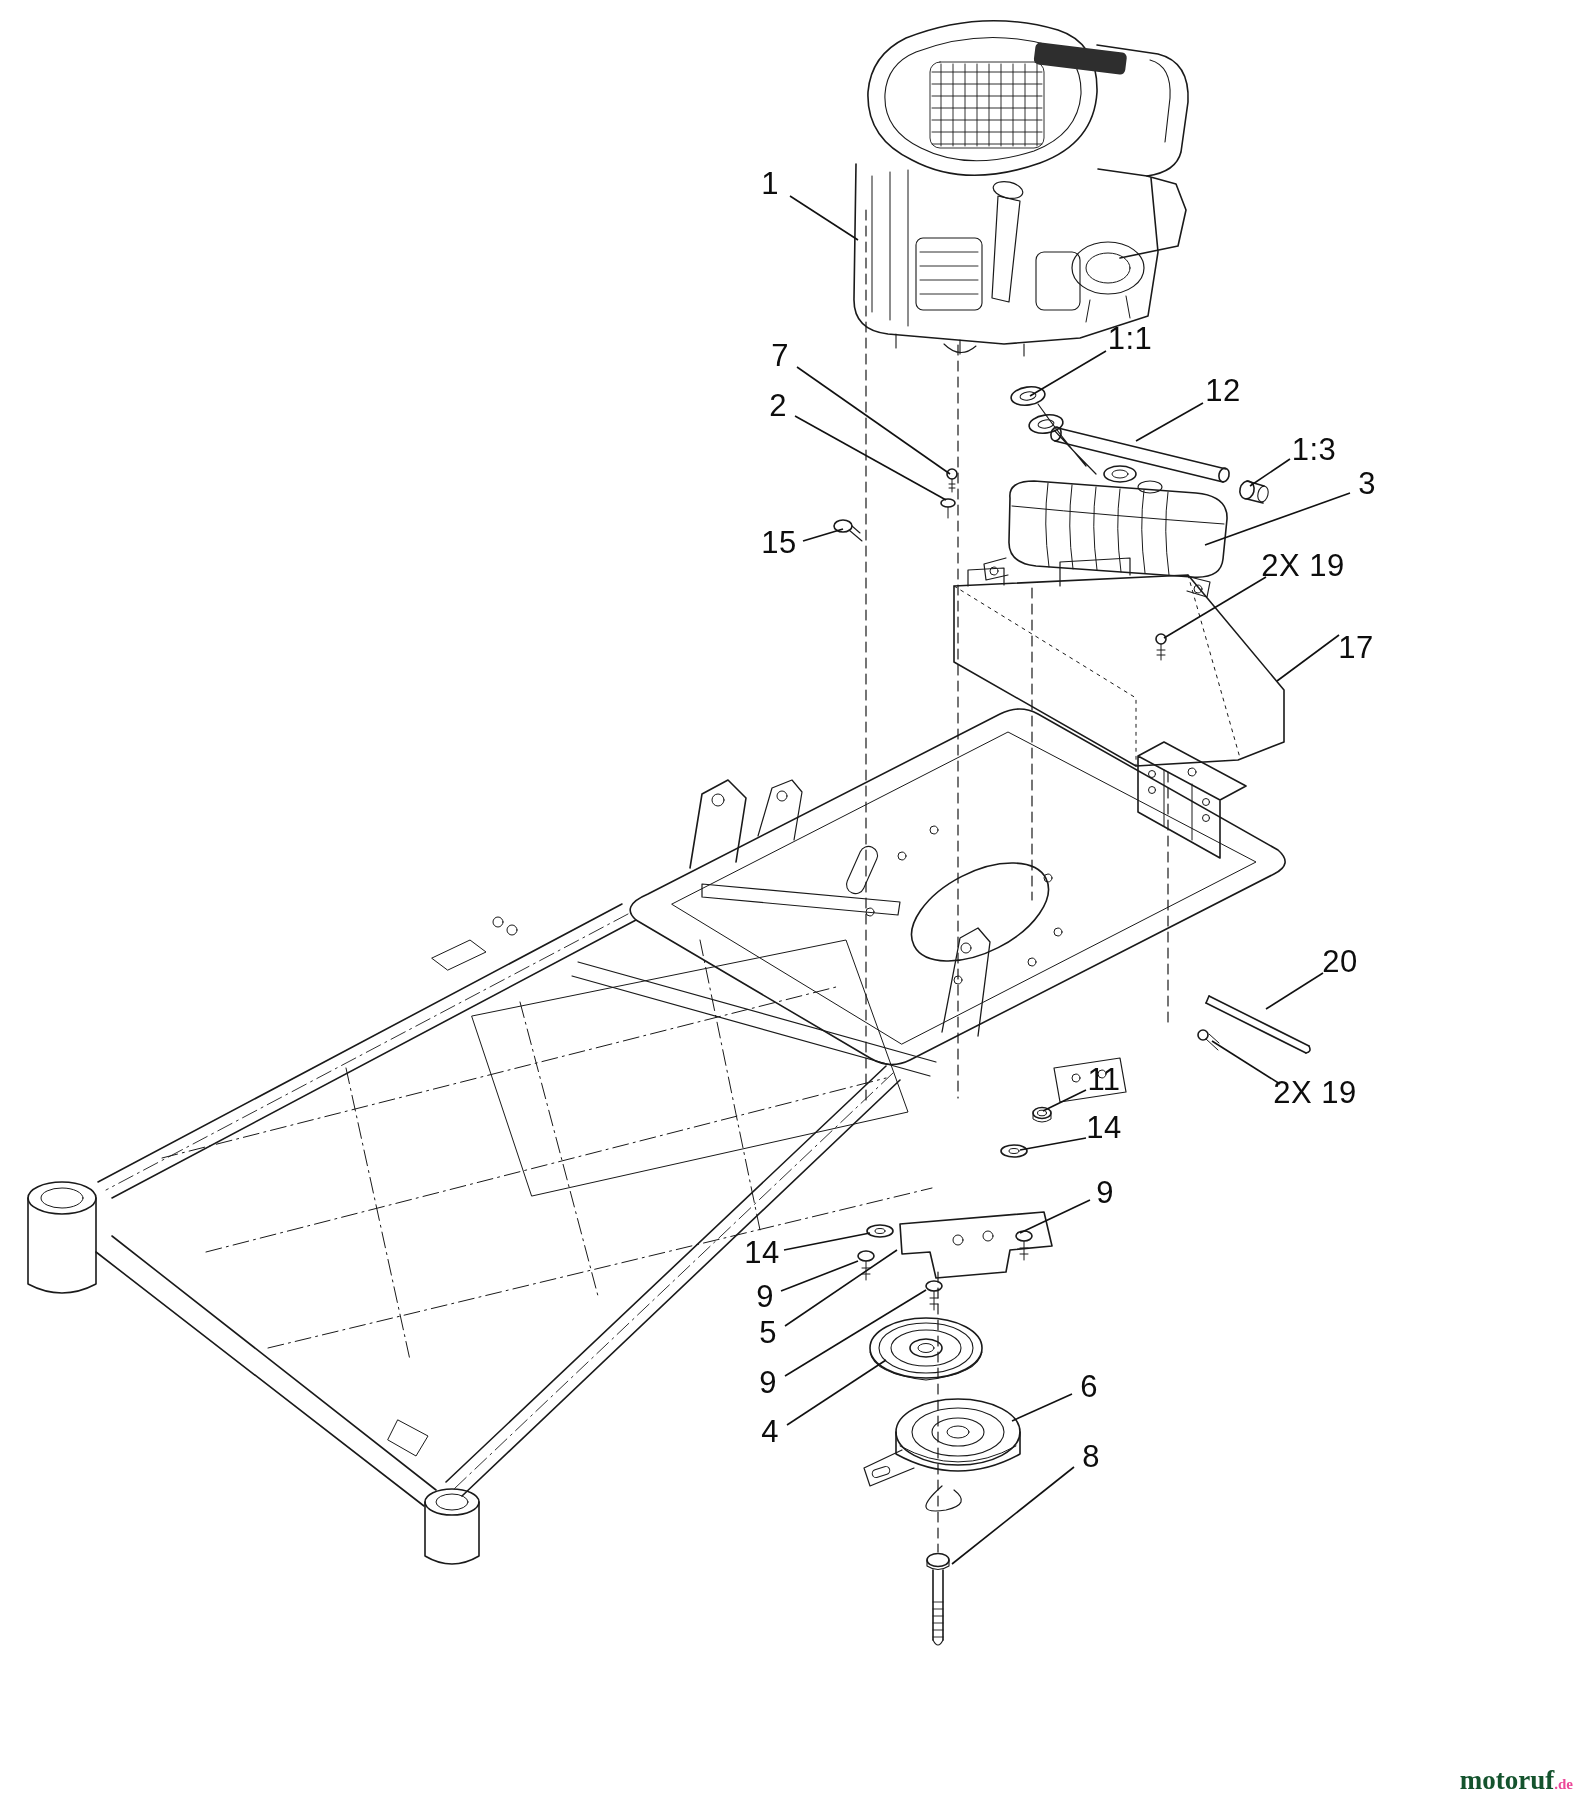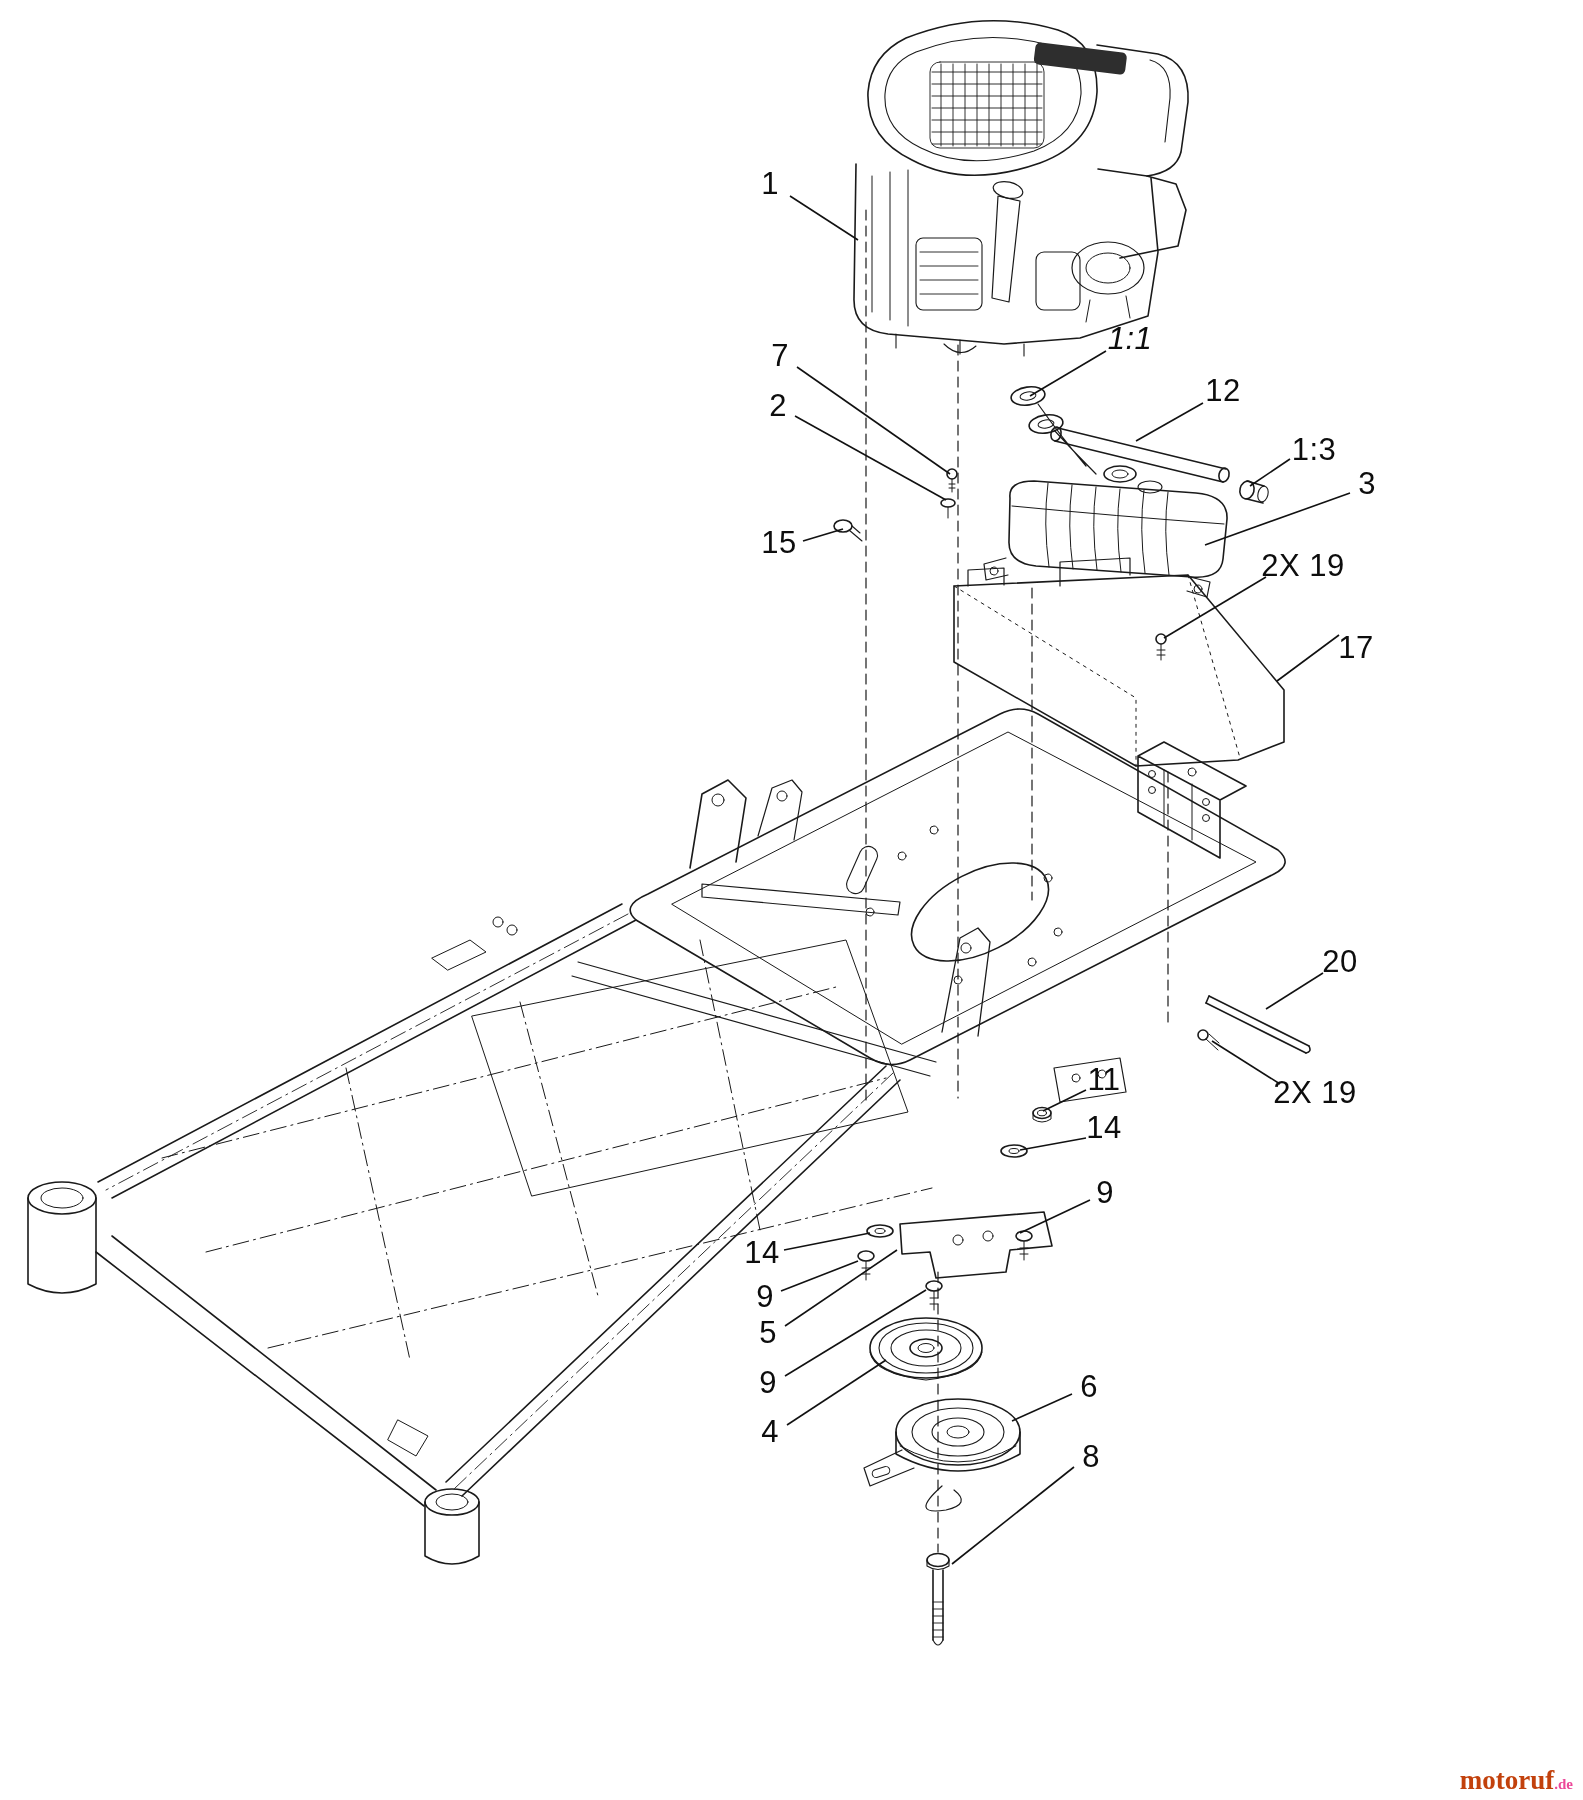--- a/index.html
+++ b/index.html
@@ -263,21 +263,21 @@
       <line x1="781" y1="1291" x2="858" y2="1261"></line>
       <line x1="785" y1="1326" x2="897" y2="1250"></line>
       <line x1="785" y1="1376" x2="926" y2="1290"></line>
       <line x1="787" y1="1425" x2="886" y2="1360"></line>
       <line x1="1072" y1="1394" x2="1012" y2="1421"></line>
       <line x1="1074" y1="1467" x2="952" y2="1564"></line>
     </svg>
 
   <div id="callout-layer">
       <div class="callout" style="left: 770px; top: 184px;">1</div>
-      <div class="callout" style="left: 1130px; top: 339px; font-style: italic;">1:1</div>
+      <div class="callout" style="left: 1130px; top: 339px;">1:1</div>
       <div class="callout" style="left: 780px; top: 356px;">7</div>
       <div class="callout" style="left: 778px; top: 406px;">2</div>
       <div class="callout" style="left: 1223px; top: 391px;">12</div>
       <div class="callout" style="left: 1314px; top: 450px;">1:3</div>
       <div class="callout" style="left: 1367px; top: 484px;">3</div>
       <div class="callout" style="left: 779px; top: 543px;">15</div>
       <div class="callout" style="left: 1303px; top: 566px;">2X 19</div>
       <div class="callout" style="left: 1356px; top: 648px;">17</div>
       <div class="callout" style="left: 1340px; top: 962px;">20</div>
       <div class="callout" style="left: 1315px; top: 1093px;">2X 19</div>
@@ -287,17 +287,17 @@
       <div class="callout" style="left: 762px; top: 1253px;">14</div>
       <div class="callout" style="left: 765px; top: 1297px;">9</div>
       <div class="callout" style="left: 768px; top: 1333px;">5</div>
       <div class="callout" style="left: 768px; top: 1383px;">9</div>
       <div class="callout" style="left: 770px; top: 1432px;">4</div>
       <div class="callout" style="left: 1089px; top: 1387px;">6</div>
       <div class="callout" style="left: 1091px; top: 1457px;">8</div>
     </div>
 
   <div class="watermark">
-    <span class="brand" style="color: #c2410c; margin-top: 43px;">motoruf</span>
+    <span class="brand" style="color: #14532d; margin-top: 43px;">motoruf</span>
       <span class="suffix" style="color: #ec4899;">.de</span>
   </div>
 
 </div>
 
 </body></html>

